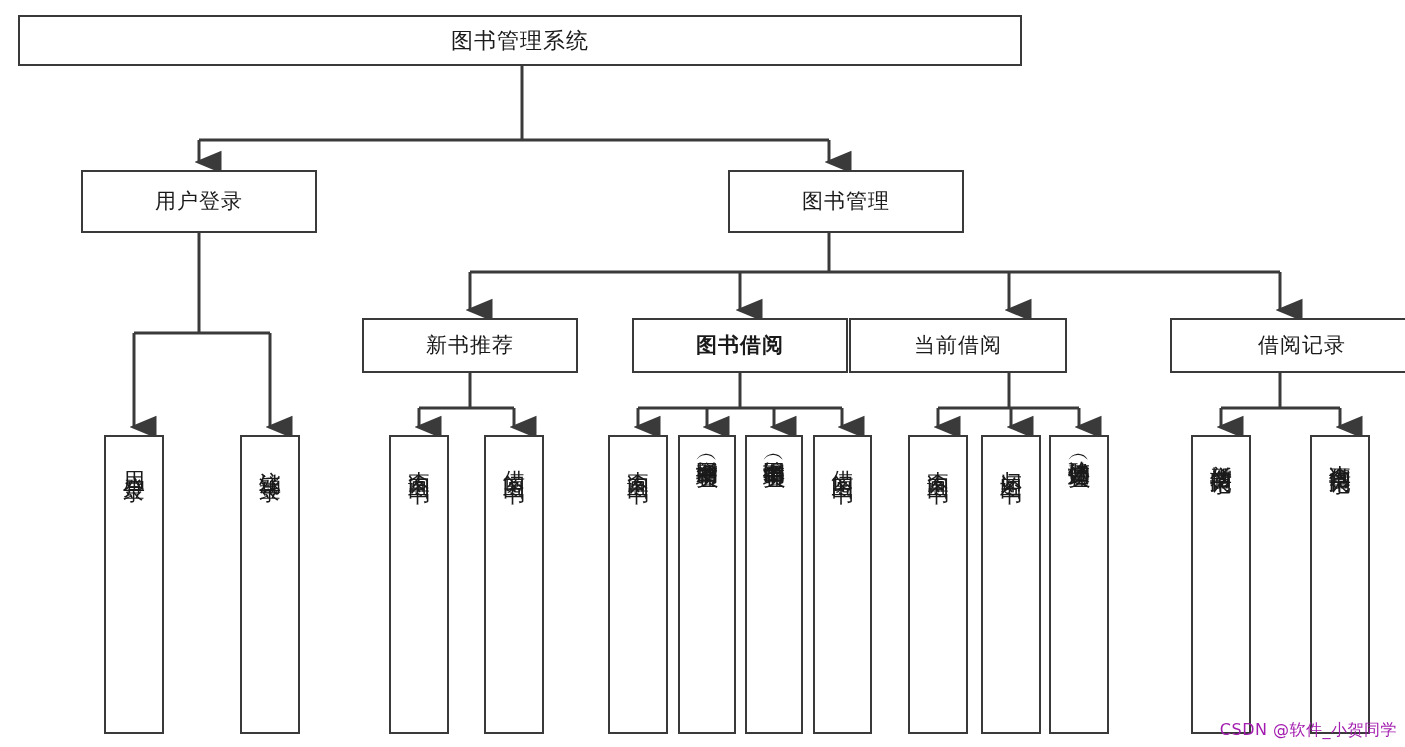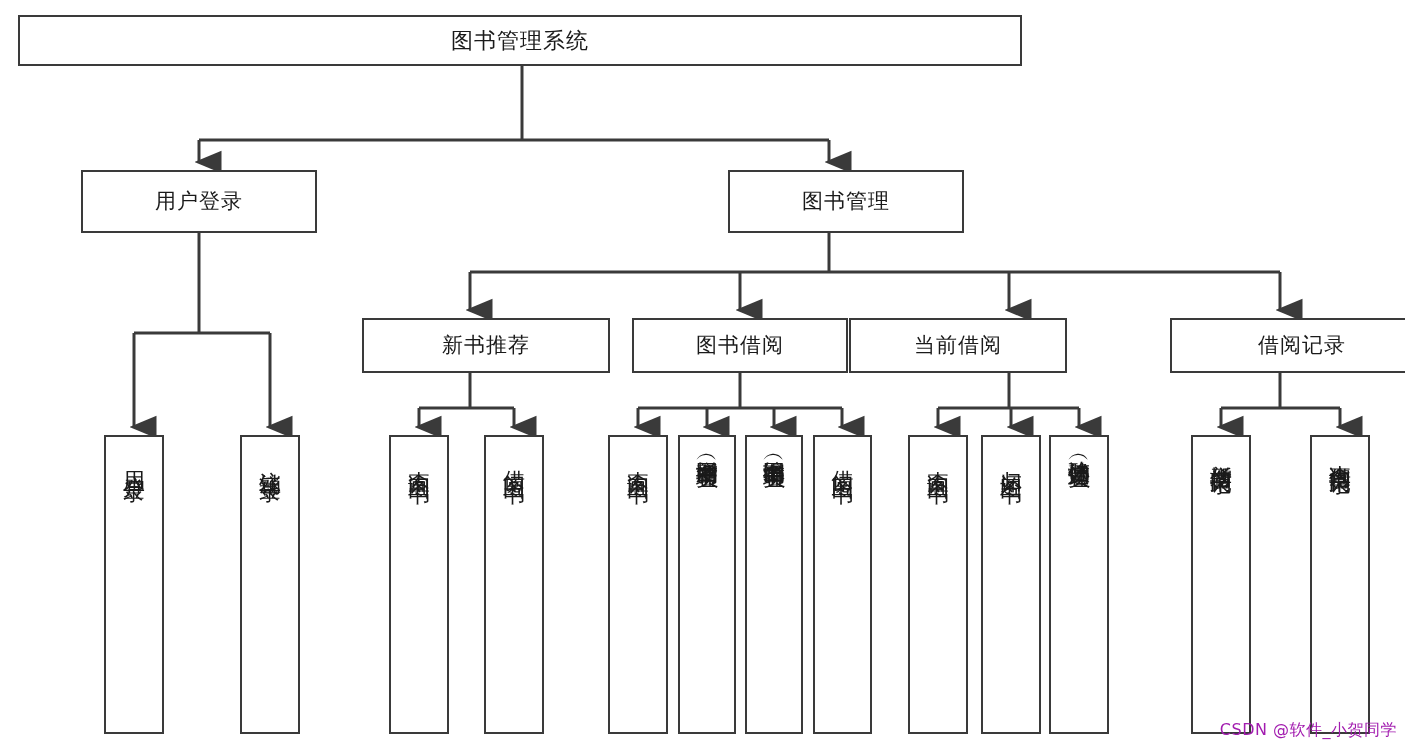--- a/index.html
+++ b/index.html
@@ -123,24 +123,24 @@
     <span class="lbl">图书管理系统</span>
   </div>
 
   <div class="node" style="left:81px;top:170px;width:236px;height:63px;">
     <span class="lbl">用户登录</span>
   </div>
   <div class="node" style="left:711px;top:170px;width:236px;height:63px;margin-left:17px;">
     <span class="lbl">图书管理</span>
   </div>
 
-  <div class="node" style="left:362px;top:318px;width:248px;height:55px;">
+  <div class="node" style="left:362px;top:318px;width:216px;height:55px;">
     <span class="lbl">新书推荐</span>
   </div>
-  <div class="node" style="left:632px;top:318px;width:216px;height:55px;">
+  <div class="node" style="left:632px;top:318px;width:216px;height:55px;font-weight:bold;">
     <span class="lbl">图书借阅</span>
   </div>
   <div class="node" style="left:849px;top:318px;width:218px;height:55px;">
     <span class="lbl">当前借阅</span>
   </div>
   <div class="node" style="left:1170px;top:318px;width:264px;height:55px;">
     <span class="lbl">借阅记录</span>
   </div>
 
   <div class="node leaf" style="left:104px;top:435px;width:60px;height:299px;">

